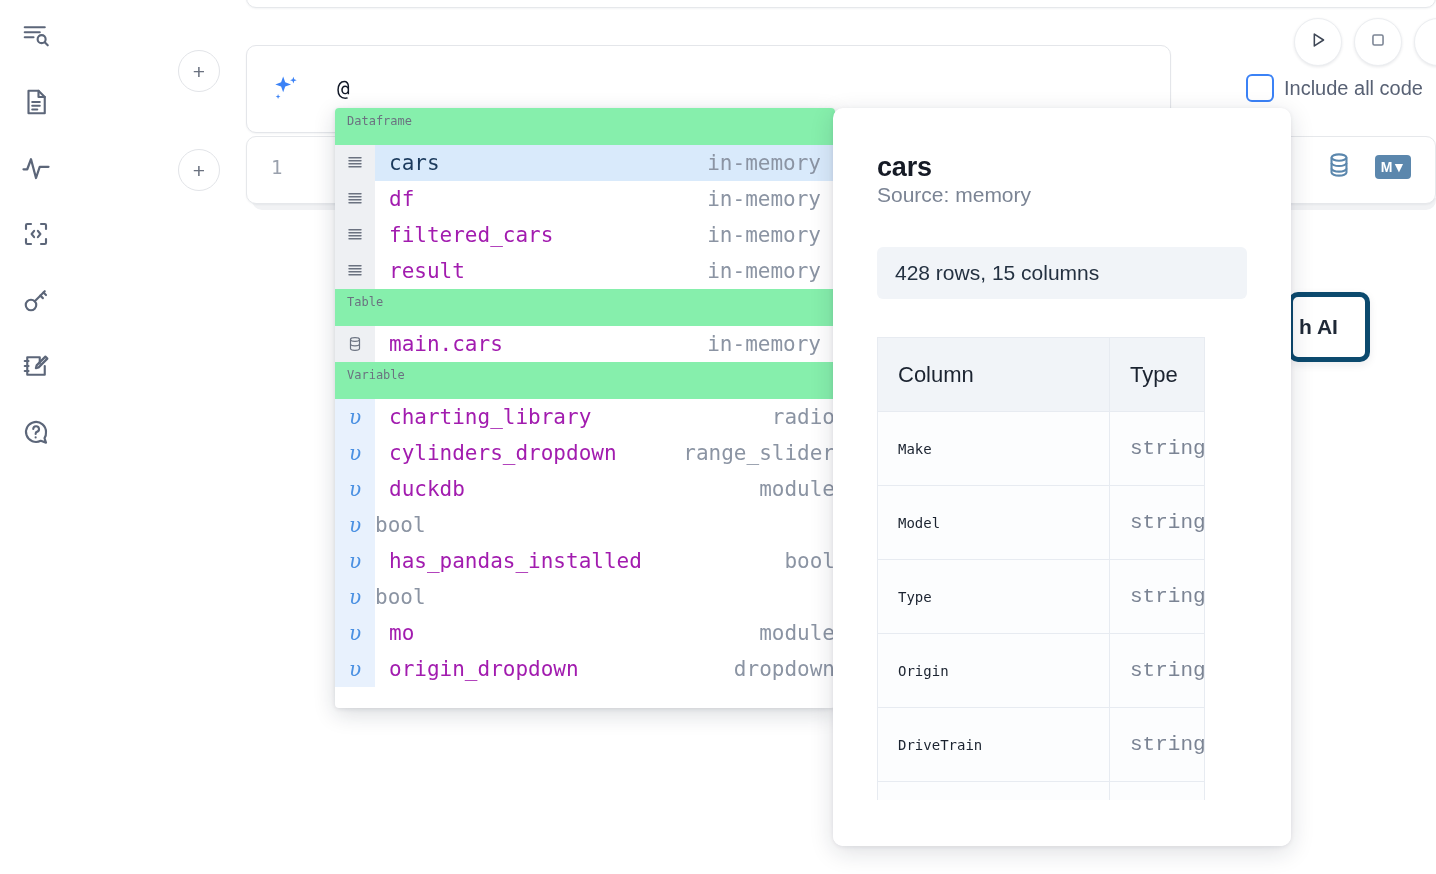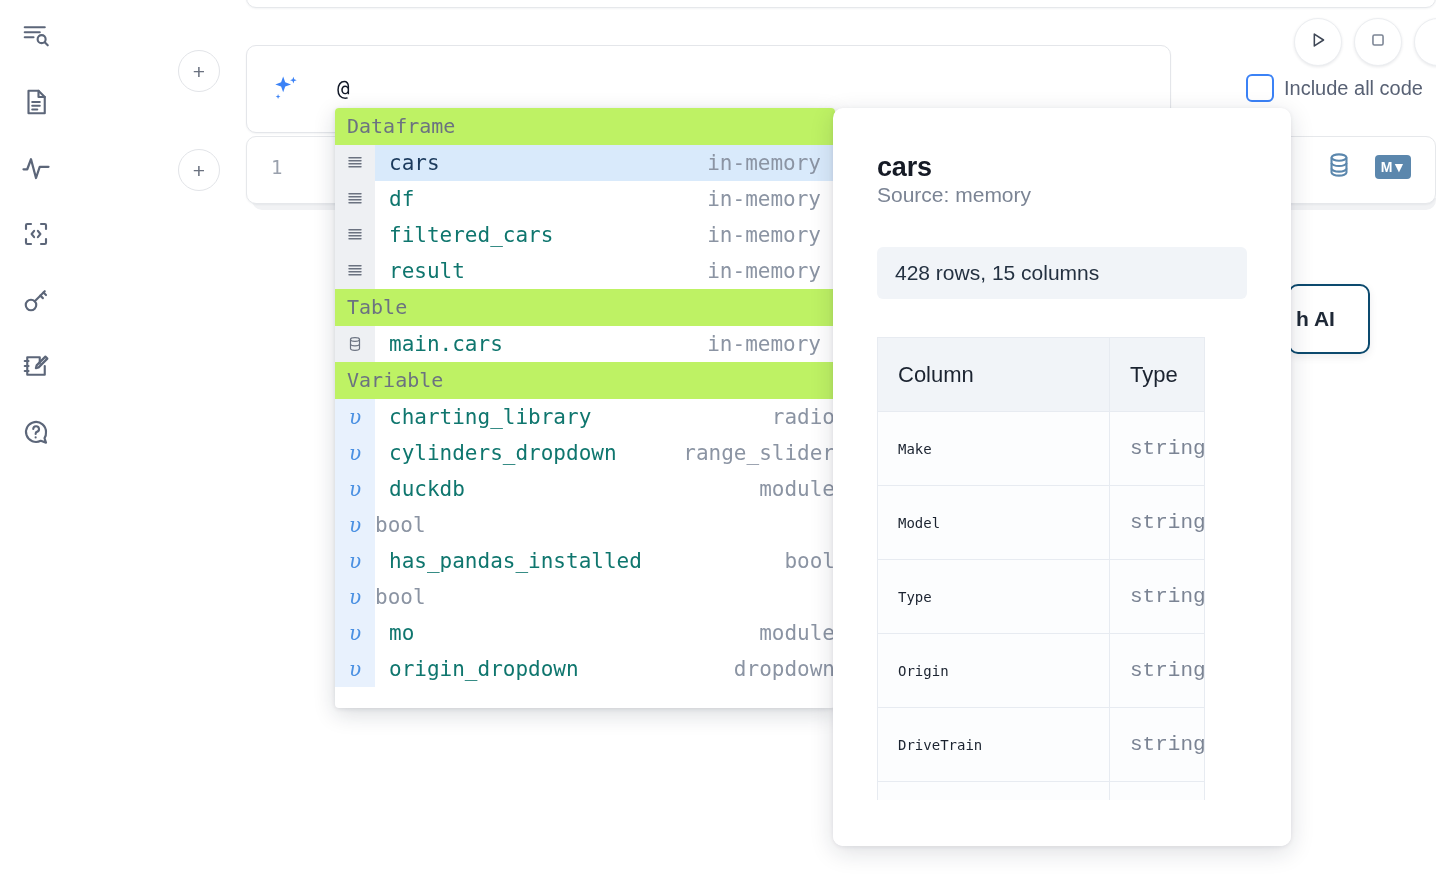--- a/index.html
+++ b/index.html
@@ -155,24 +155,24 @@
     background: #ffffff;
     cursor: pointer;
   }
   .include-label {
     font-size: 20px;
     color: #586174;
   }
 
   
   .ai-chip {
-    position: absolute; left: 1288px; top: 284px;
+    position: absolute; left: 1288px; top: 292px;
     width: 82px; height: 70px;
     background: #ffffff;
-    border: 2px solid #0c4a6e;
+    border: 5px solid #0c4a6e;
     border-radius: 10px;
     box-shadow: 0 3px 8px rgba(20,30,50,.08);
     display: flex; align-items: center;
     padding-left: 6px;
     z-index: 4;
     overflow: hidden;
   }
   .ai-chip span {
     font-size: 21px; font-weight: 700; color: #1f2937;
     white-space: nowrap;
@@ -182,24 +182,24 @@
   .ac {
     position: absolute; left: 335px; top: 108px;
     width: 500px; height: 600px;
     background: #ffffff;
     border-radius: 4px;
     box-shadow: 0 6px 22px rgba(20,30,50,.16), 0 1px 4px rgba(20,30,50,.10);
     overflow: hidden;
     z-index: 20;
   }
   .ac-group {
-    background: #bef264;
+    background: #86efac;
     color: #6b7280;
     font-family: "DejaVu Sans Mono", monospace;
-    font-size: 20px;
+    font-size: 12px;
     padding: 6px 0 6px 12px;
     height: 37px;
   }
   .ac-item {
     display: flex; align-items: center;
     height: 36px;
     font-family: "DejaVu Sans Mono", monospace;
     font-size: 21px;
     cursor: pointer;
     background: #ffffff;
@@ -208,21 +208,21 @@
   .ac-ico {
     width: 40px; height: 36px;
     display: flex; align-items: center; justify-content: center;
     background: #eef0f3;
     flex: 0 0 40px;
   }
   .ac-item.var .ac-ico { background: #e8f1fd; }
   .ac-name {
     flex: 1 1 auto;
     padding-left: 14px;
-    color: #0f766e;
+    color: #a21caf;
     white-space: nowrap;
   }
   .ac-item.sel .ac-name { color: #1b3a5c; }
   .ac-type {
     color: #8b94a3;
     padding-right: 14px;
     white-space: nowrap;
   }
   .ac-item.var .ac-type { padding-right: 0; }
   .v-glyph {

